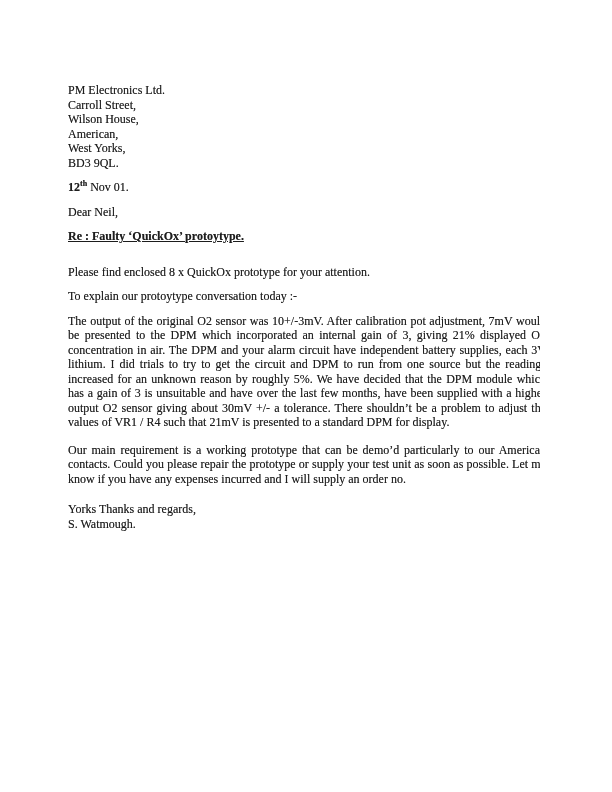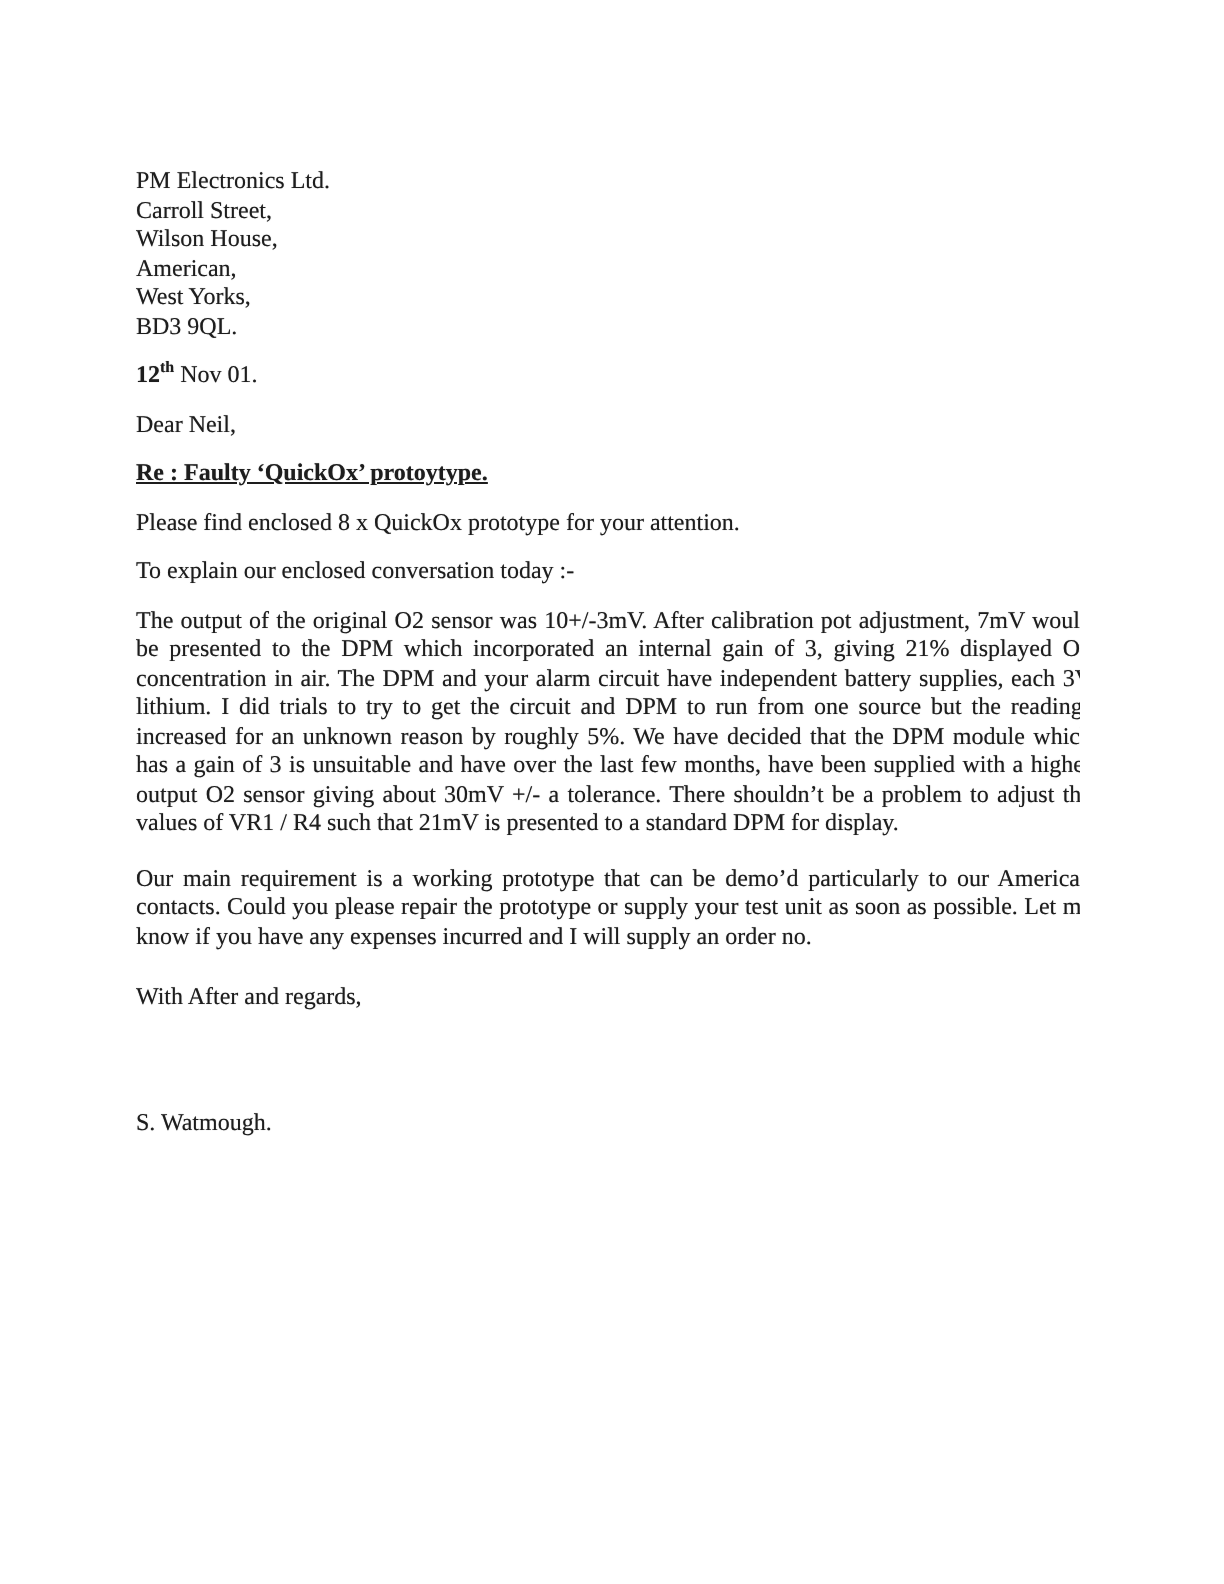--- a/index.html
+++ b/index.html
@@ -37,35 +37,34 @@
   .bold { font-weight: bold; font-family: Liberation Serif, serif; }
   sup.ordinal {
     font-size: 8px;
     line-height: 0;
     vertical-align: super;
   }
   .line {
     margin: 0 0 10px 0;
   }
   .subject-line {
-    margin: 0 0 10px 0;
+    margin: 0 0 21px 0;
   }
   .subject-text {
     font-weight: bold;
     text-decoration: underline;
   }
   p.para {
     margin: 0 0 13px 0;
     text-align: justify;
   }
   .closing-line {
     margin: 16px 0 0 0;
   }
   .signature-line {
-    margin-top: 48px;
   }
 </style>
 </head>
 <body>
 
 <div class="page">
   <div class="content">
 
     <div class="address-block">
       <div class="addr-line">PM Electronics Ltd.</div>
@@ -77,24 +76,24 @@
     </div>
 
     <div class="date-line"><span class="bold">12</span><sup class="ordinal bold">th</sup><span> Nov 01.</span></div>
 
     <div class="line">Dear Neil,</div>
 
     <div class="subject-line"><span class="subject-text">Re : Faulty ‘QuickOx’ protoytype.</span></div>
 
     <div class="line">Please find enclosed 8 x QuickOx prototype for your attention.</div>
 
-    <div class="line">To explain our enclosed conversation today :-</div>
+    <div class="line">To explain our protoytype conversation today :-</div>
 
     <p class="para">The output of the original O2 sensor was 10+/-3mV.  After calibration pot adjustment, 7mV would be presented to the DPM which incorporated an internal gain of 3, giving 21% displayed O2 concentration in air.  The DPM and your alarm circuit have independent battery supplies, each 3V lithium.  I did trials to try to get the circuit and DPM to run from one source but the readings increased for an unknown reason by roughly 5%.  We have decided that the DPM module which has a gain of 3 is unsuitable and have over the last few months, have been supplied with a higher output O2 sensor giving about 30mV +/- a tolerance.  There shouldn’t be a problem to adjust the values of VR1 / R4 such that 21mV is presented to a standard DPM for display.</p>
 
     <p class="para">Our main requirement is a working prototype that can be demo’d particularly to our American contacts.  Could you please repair the prototype or supply your test unit as soon as possible.  Let me know if you have any expenses incurred and I will supply an order no.</p>
 
-    <div class="line closing-line">With After and regards,</div>
+    <div class="line closing-line">Yorks Thanks and regards,</div>
 
     <div class="line signature-line">S. Watmough.</div>
 
   </div>
 </div>
 
 </body></html>

